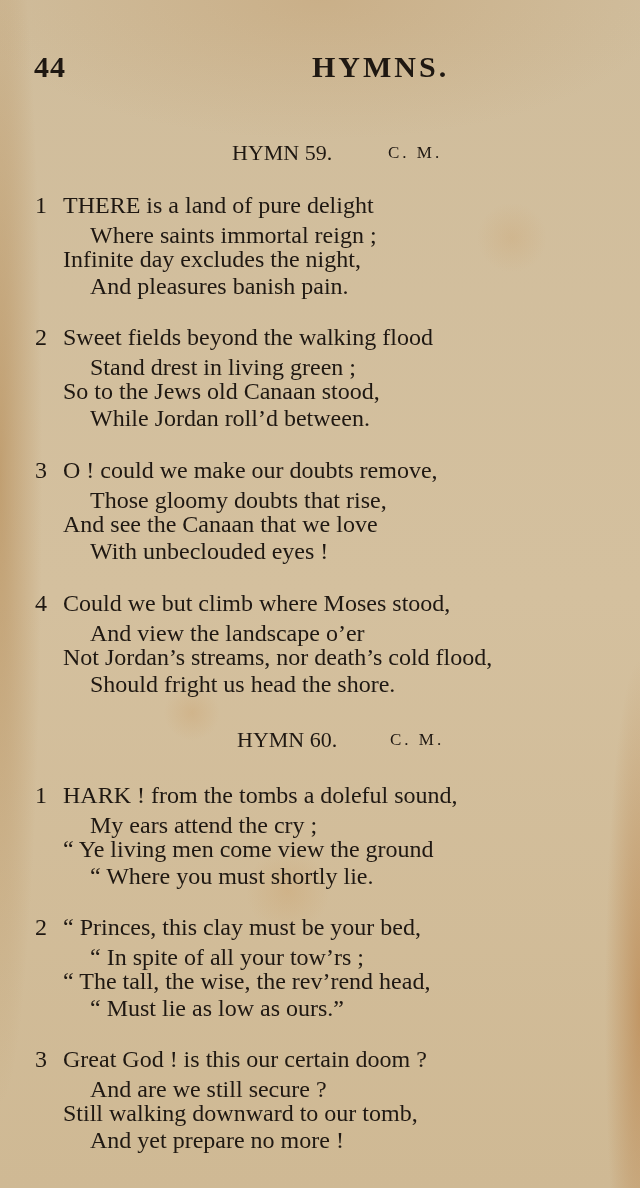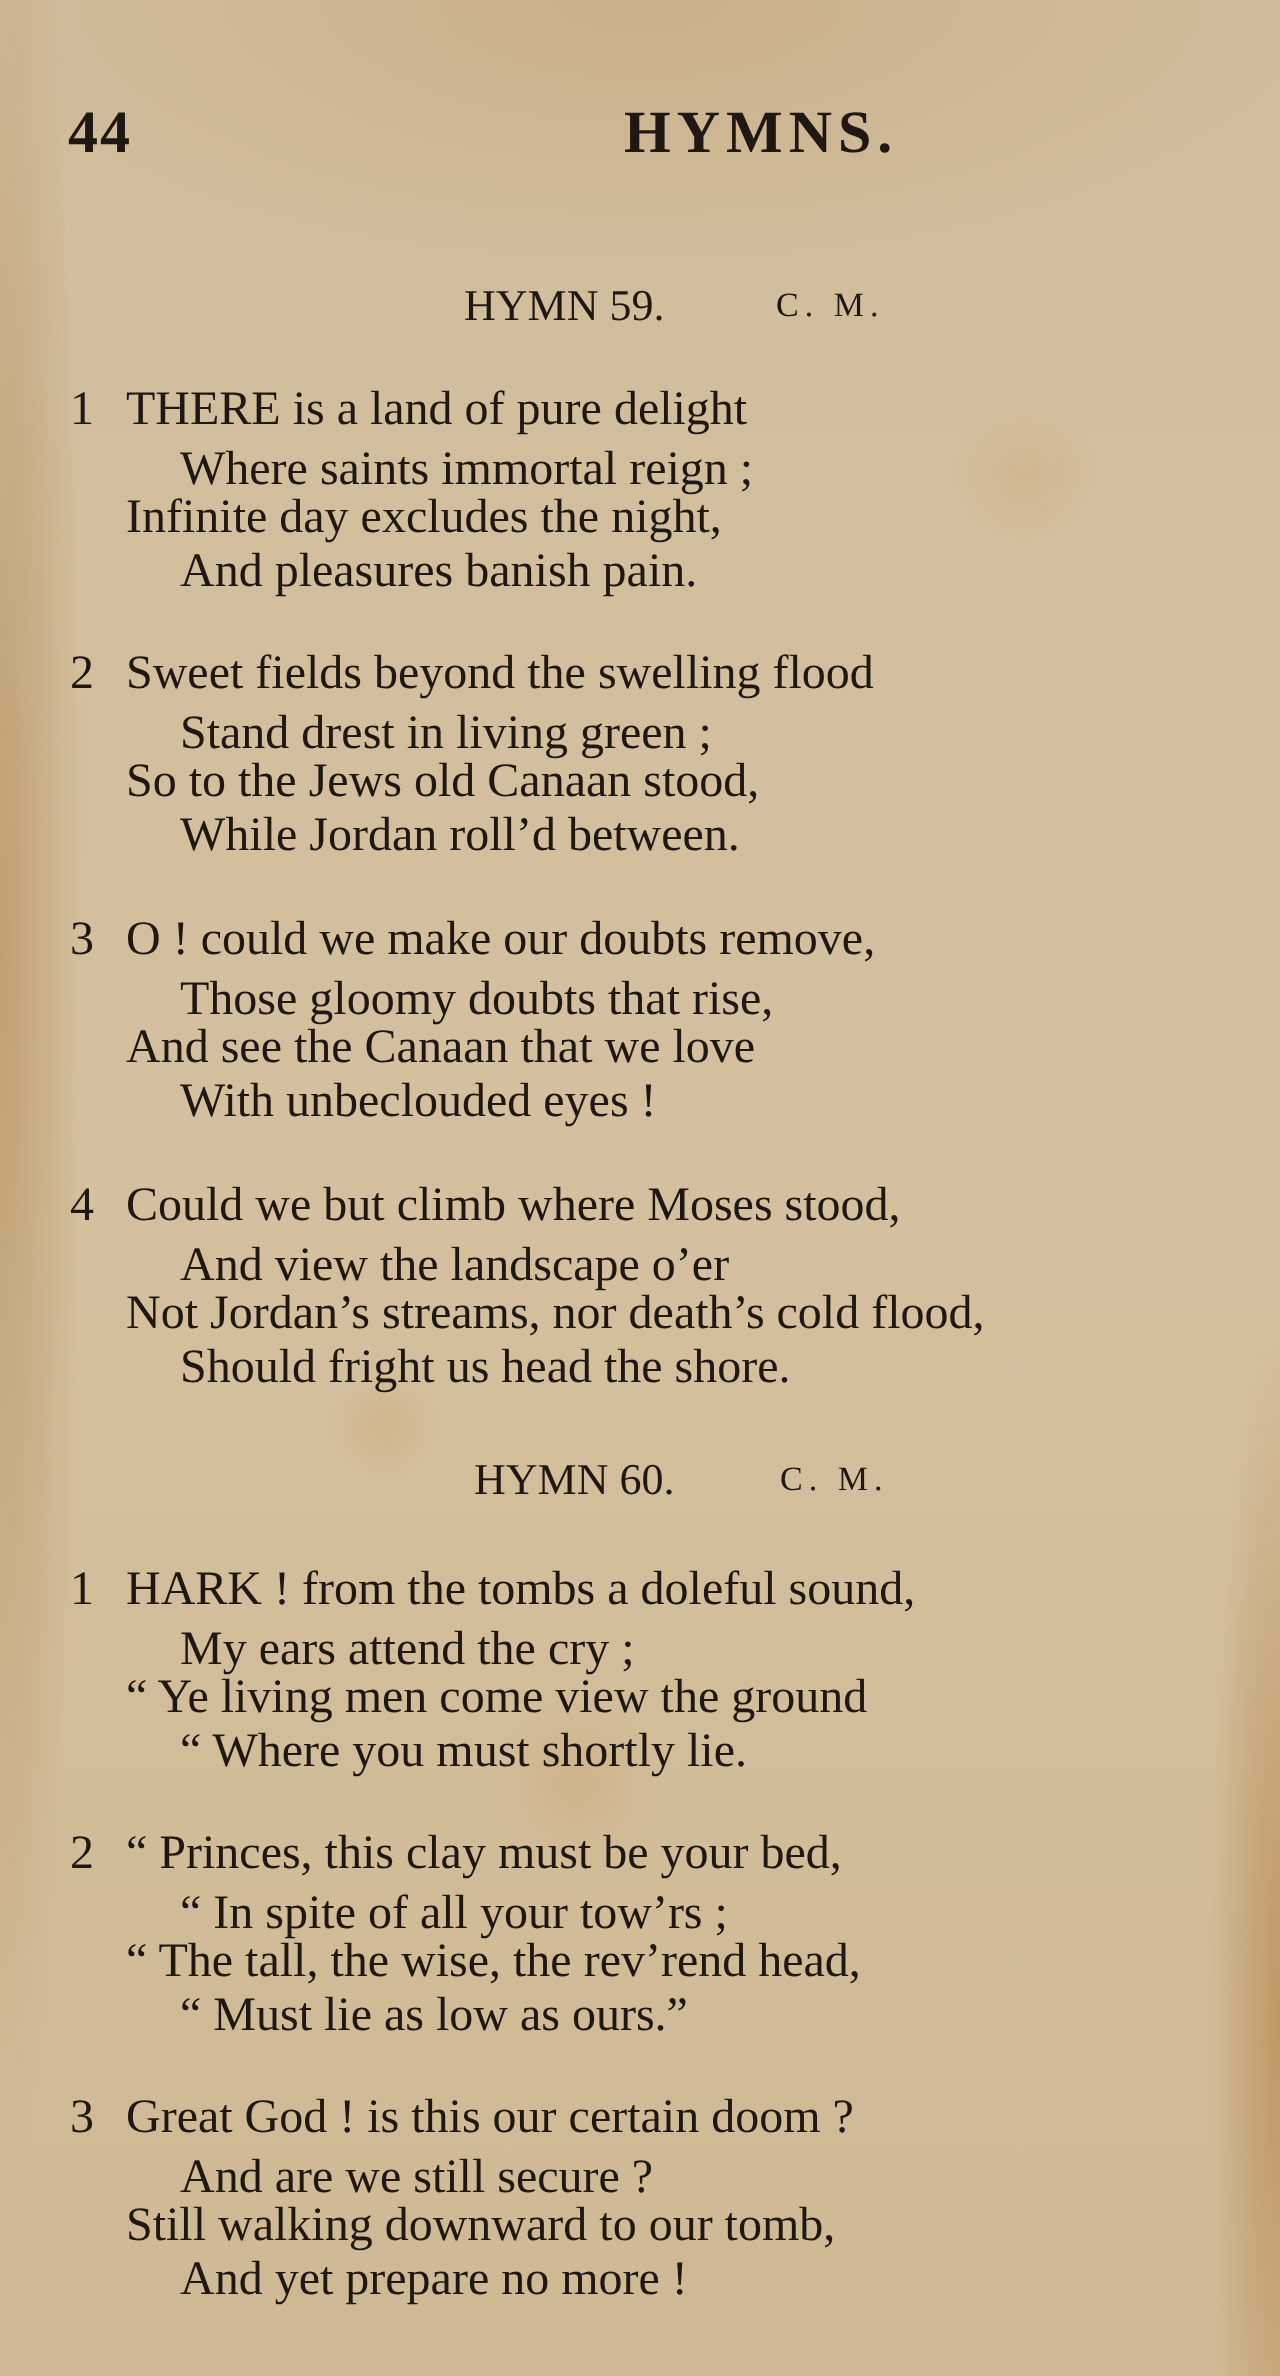--- a/index.html
+++ b/index.html
@@ -108,21 +108,21 @@
   <div class="stanza" style="top:192px;">
     <span class="vnum">1</span>
     <span class="line l1">THERE is a land of pure delight</span>
     <span class="line l2">Where saints immortal reign ;</span>
     <span class="line l3">Infinite day excludes the night,</span>
     <span class="line l4">And pleasures banish pain.</span>
   </div>
 
   <div class="stanza" style="top:324px;">
     <span class="vnum">2</span>
-    <span class="line l1">Sweet fields beyond the swelling flood</span>
+    <span class="line l1">Sweet fields beyond the walking flood</span>
     <span class="line l2">Stand drest in living green ;</span>
     <span class="line l3">So to the Jews old Canaan stood,</span>
     <span class="line l4">While Jordan roll’d between.</span>
   </div>
 
   <div class="stanza" style="top:457px;">
     <span class="vnum">3</span>
     <span class="line l1">O ! could we make our doubts remove,</span>
     <span class="line l2">Those gloomy doubts that rise,</span>
     <span class="line l3">And see the Canaan that we love</span>

